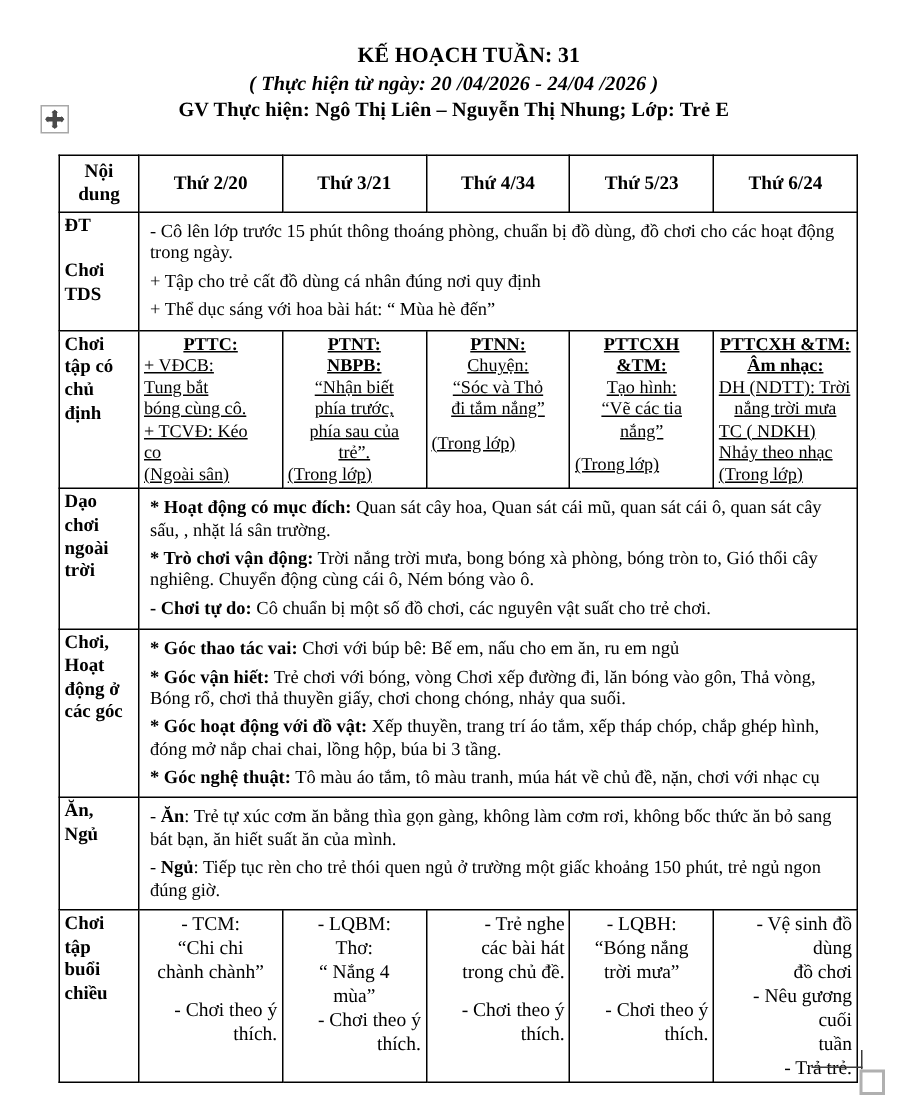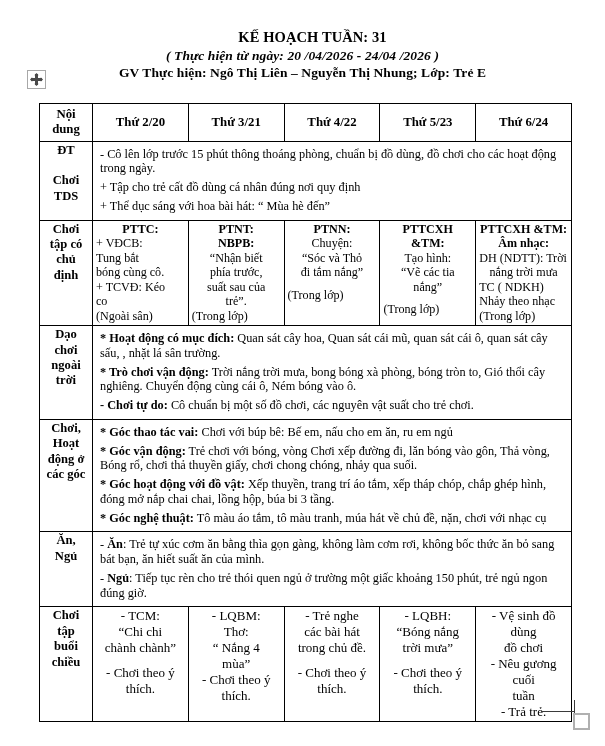--- a/index.html
+++ b/index.html
@@ -107,21 +107,20 @@
     word-wrap: break-word;
   }
 
   
   col.c-label { width: 53px; }
   col.c-day   { width: 95.8px; }
 
   
   td.rowlabel {
     font-weight: bold;
-    text-align: center;
     vertical-align: middle;
     padding: 2px 1px;
     font-size: 12.6px;
     line-height: 1.22;
   }
 
   
   tr.head td {
     font-weight: bold;
     text-align: center;
@@ -142,38 +141,39 @@
     padding: 0;
   }
   td.flow b { font-weight: bold; }
 
   
   td.daycell {
     text-align: center;
     padding: 2px 2px 3px 2px;
     line-height: 1.20;
     font-size: 12.1px;
+    text-decoration: underline;
   }
   td.daycell .ttl {
     font-weight: bold;
     display: block;
   }
   td.daycell .ln { display: block; }
   td.daycell .left { text-align: left; display: block; }
   td.daycell .spacer { display: block; height: 8px; }
 
   
   td.pmcell {
     text-align: center;
     padding: 2px 3px 3px 3px;
     line-height: 1.22;
     font-size: 13px;
   }
   td.pmcell .ln { display: block; }
-  td.pmcell .left { text-align: center; display: block; }
+  td.pmcell .left { text-align: right; display: block; }
   td.pmcell .spacer { display: block; height: 9px; }
 </style>
 </head>
 <body>
 
 <div class="page">
 
   <div class="move-handle">
     <svg width="13" height="13" viewBox="0 0 13 13" aria-hidden="true">
       <g fill="#4a4a4a">
@@ -204,21 +204,21 @@
     </colgroup>
     <tbody>
 
       <tr class="head">
         <td>
           <span>Nội</span><br>
           <span>dung</span>
         </td>
         <td>Thứ 2/20</td>
         <td>Thứ 3/21</td>
-        <td>Thứ 4/22</td>
+        <td>Thứ 4/34</td>
         <td>Thứ 5/23</td>
         <td>Thứ 6/24</td>
       </tr>
 
       <tr>
         <td class="rowlabel">
           <span>ĐT</span><br>
           <br>
           <span>Chơi</span><br>
           <span>TDS</span>
@@ -246,21 +246,21 @@
           <span class="left">+ TCVĐ: Kéo</span>
           <span class="left">co</span>
           <span class="left">(Ngoài sân)</span>
         </td>
 
         <td class="daycell">
           <span class="ttl">PTNT:</span>
           <span class="ttl">NBPB:</span>
           <span class="ln">“Nhận biết</span>
           <span class="ln">phía trước,</span>
-          <span class="ln">suất sau của</span>
+          <span class="ln">phía sau của</span>
           <span class="ln">trẻ”.</span>
           <span class="left">(Trong lớp)</span>
         </td>
 
         <td class="daycell">
           <span class="ttl">PTNN:</span>
           <span class="ln">Chuyện:</span>
           <span class="ln">“Sóc và Thỏ</span>
           <span class="ln">đi tắm nắng”</span>
           <span class="spacer"></span>
@@ -304,21 +304,21 @@
 
       <tr>
         <td class="rowlabel">
           <span>Chơi,</span><br>
           <span>Hoạt</span><br>
           <span>động ở</span><br>
           <span>các góc</span>
         </td>
         <td class="flow" colspan="5">
           <p><b>* Góc thao tác vai:</b><span>  Chơi với búp bê: Bế em, nấu cho em ăn, ru em ngủ</span></p>
-          <p><b>* Góc vận động:</b><span> Trẻ chơi với bóng, vòng Chơi xếp đường đi, lăn bóng vào gôn, Thả vòng, Bóng rổ, chơi thả thuyền giấy, chơi chong chóng, nhảy qua suối.</span></p>
+          <p><b>* Góc vận hiết:</b><span> Trẻ chơi với bóng, vòng Chơi xếp đường đi, lăn bóng vào gôn, Thả vòng, Bóng rổ, chơi thả thuyền giấy, chơi chong chóng, nhảy qua suối.</span></p>
           <p><b>* Góc hoạt động với đồ vật:</b><span>  Xếp thuyền, trang trí áo tắm, xếp tháp chóp, chắp ghép hình, đóng mở nắp chai chai, lồng hộp, búa bi 3 tầng.</span></p>
           <p><b>* Góc nghệ thuật:</b><span> Tô màu áo tắm, tô màu tranh, múa hát về chủ đề, nặn, chơi với nhạc cụ</span></p>
         </td>
       </tr>
 
       <tr>
         <td class="rowlabel">
           <span>Ăn,</span><br>
           <span>Ngủ</span>
         </td>

